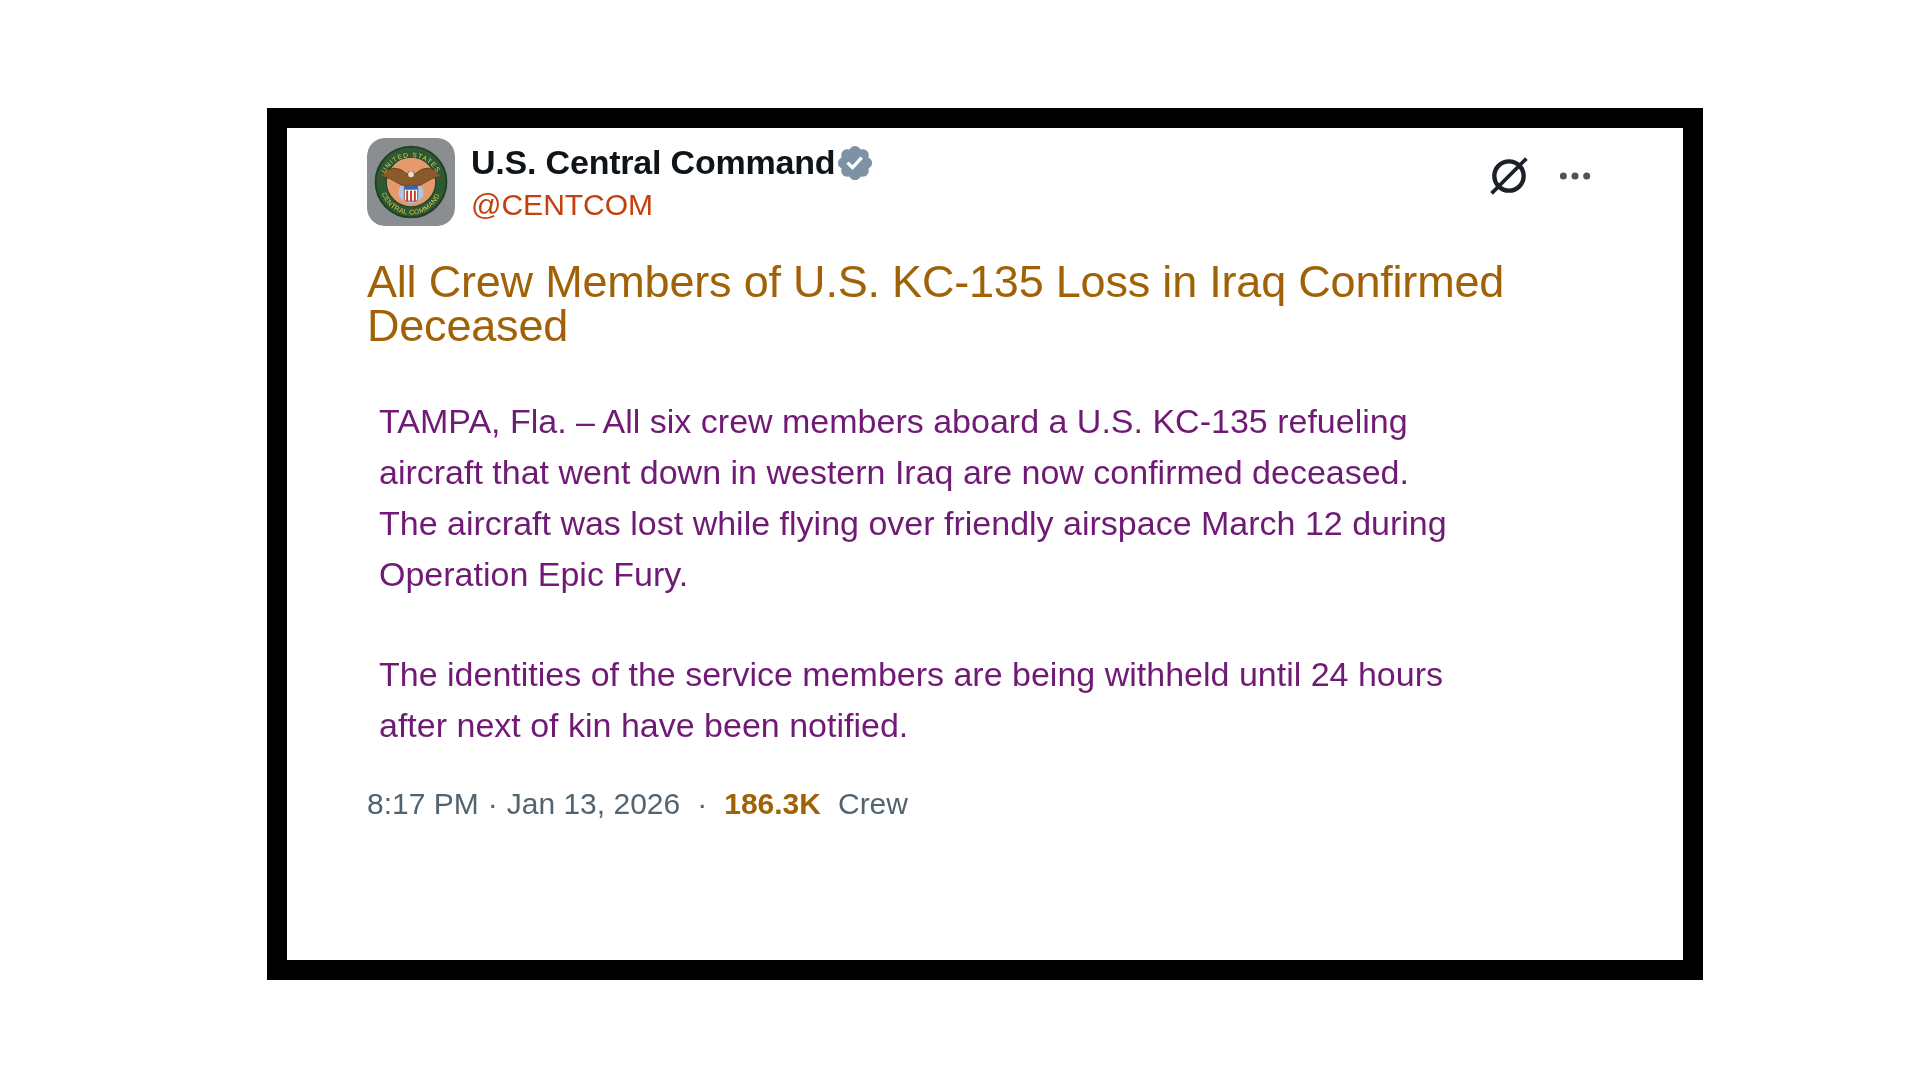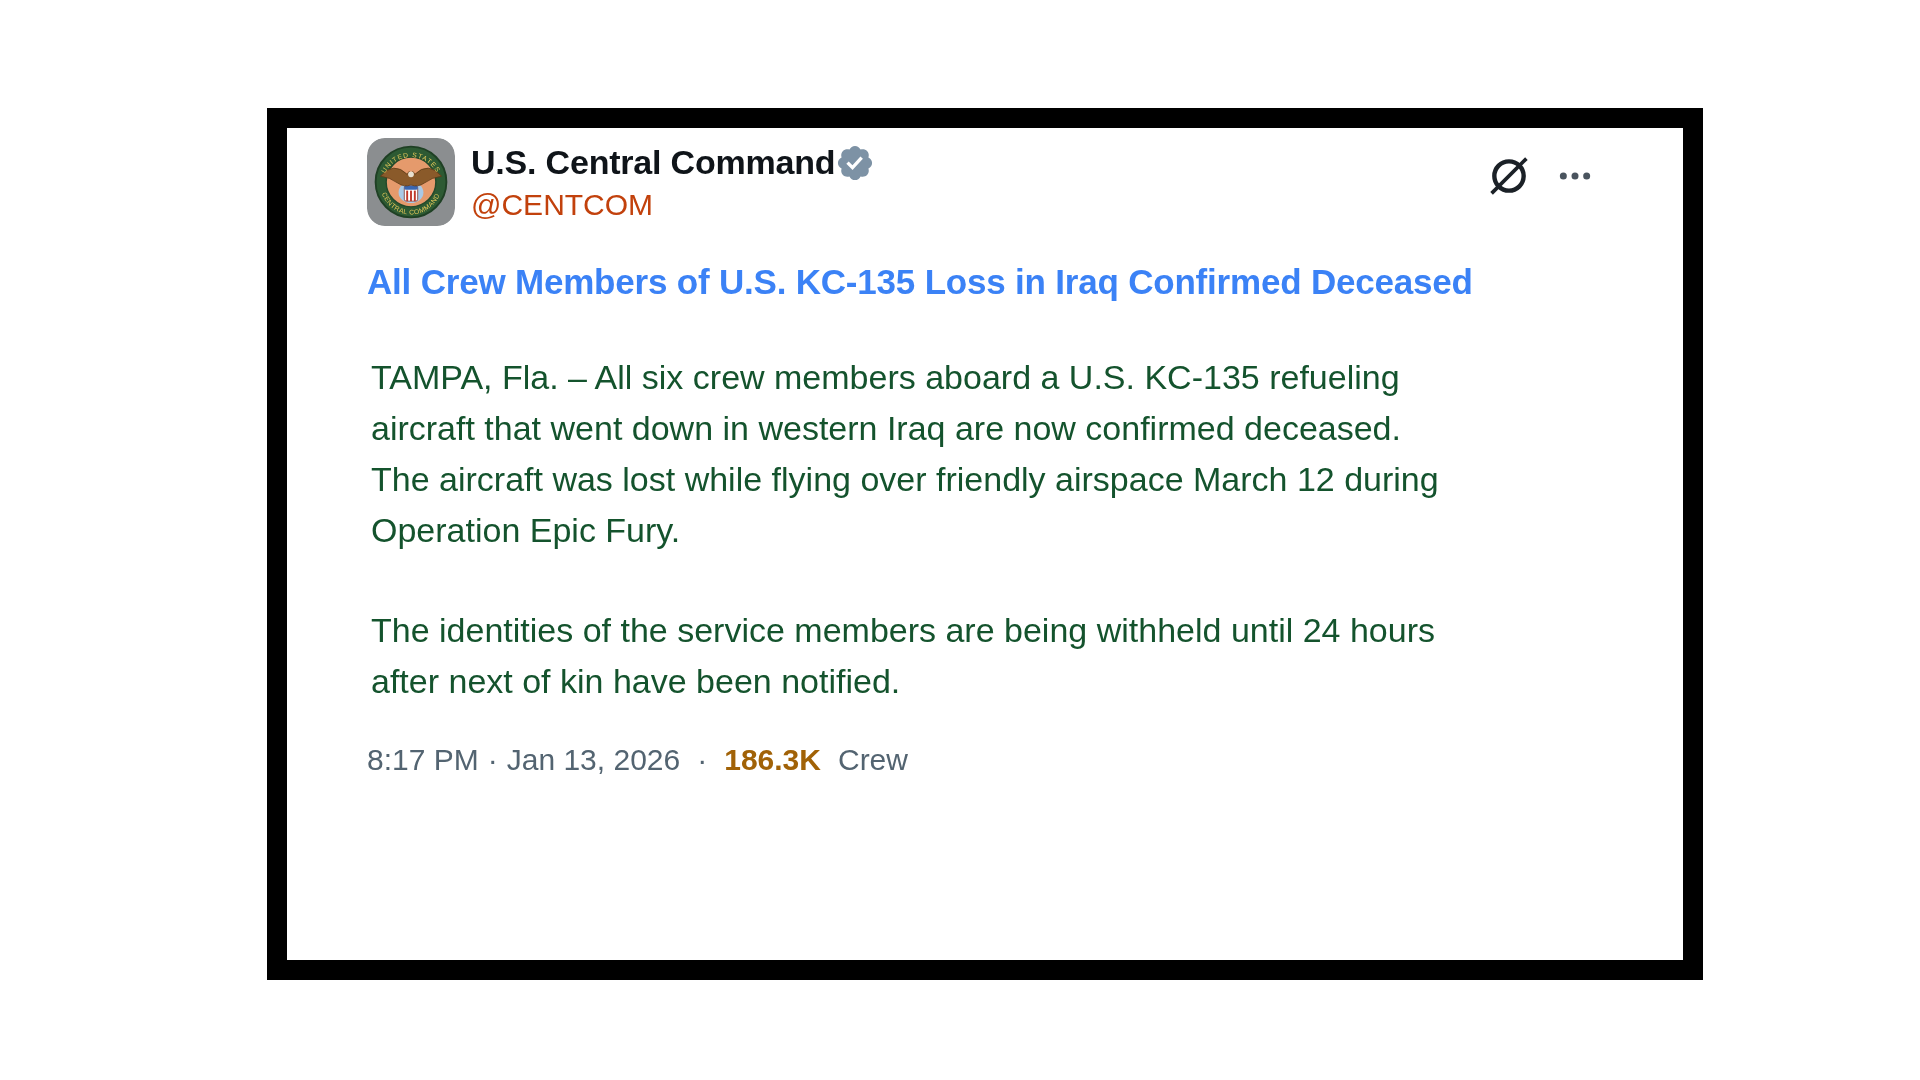--- a/index.html
+++ b/index.html
@@ -90,32 +90,32 @@
     border: none;
     padding: 0;
     margin: 0;
     cursor: pointer;
     line-height: 0;
   }
   .grok-btn svg { width: 44px; height: 44px; }
   .more-btn svg { width: 40px; height: 40px; }
   .headline {
     margin: 34px 0 0 0;
-    font-size: 35px;
+    font-size: 45px;
     line-height: 44px;
-    font-weight: 700;
-    color: #3b82f6;
+    font-weight: 400;
+    color: #a16207;
     letter-spacing: -0.2px;
   }
   .body-text {
-    margin: 48px 0 0 4px;
+    margin: 48px 0 0 12px;
     width: 1270px;
     font-size: 34px;
     line-height: 51px;
-    color: #14532d;
+    color: #701a75;
     white-space: pre-line;
   }
   .body-text + .body-text { margin-top: 49px; }
   .footer {
     margin-top: 36px;
     display: flex;
     align-items: baseline;
     gap: 17px;
     font-size: 30px;
     color: #536471;

